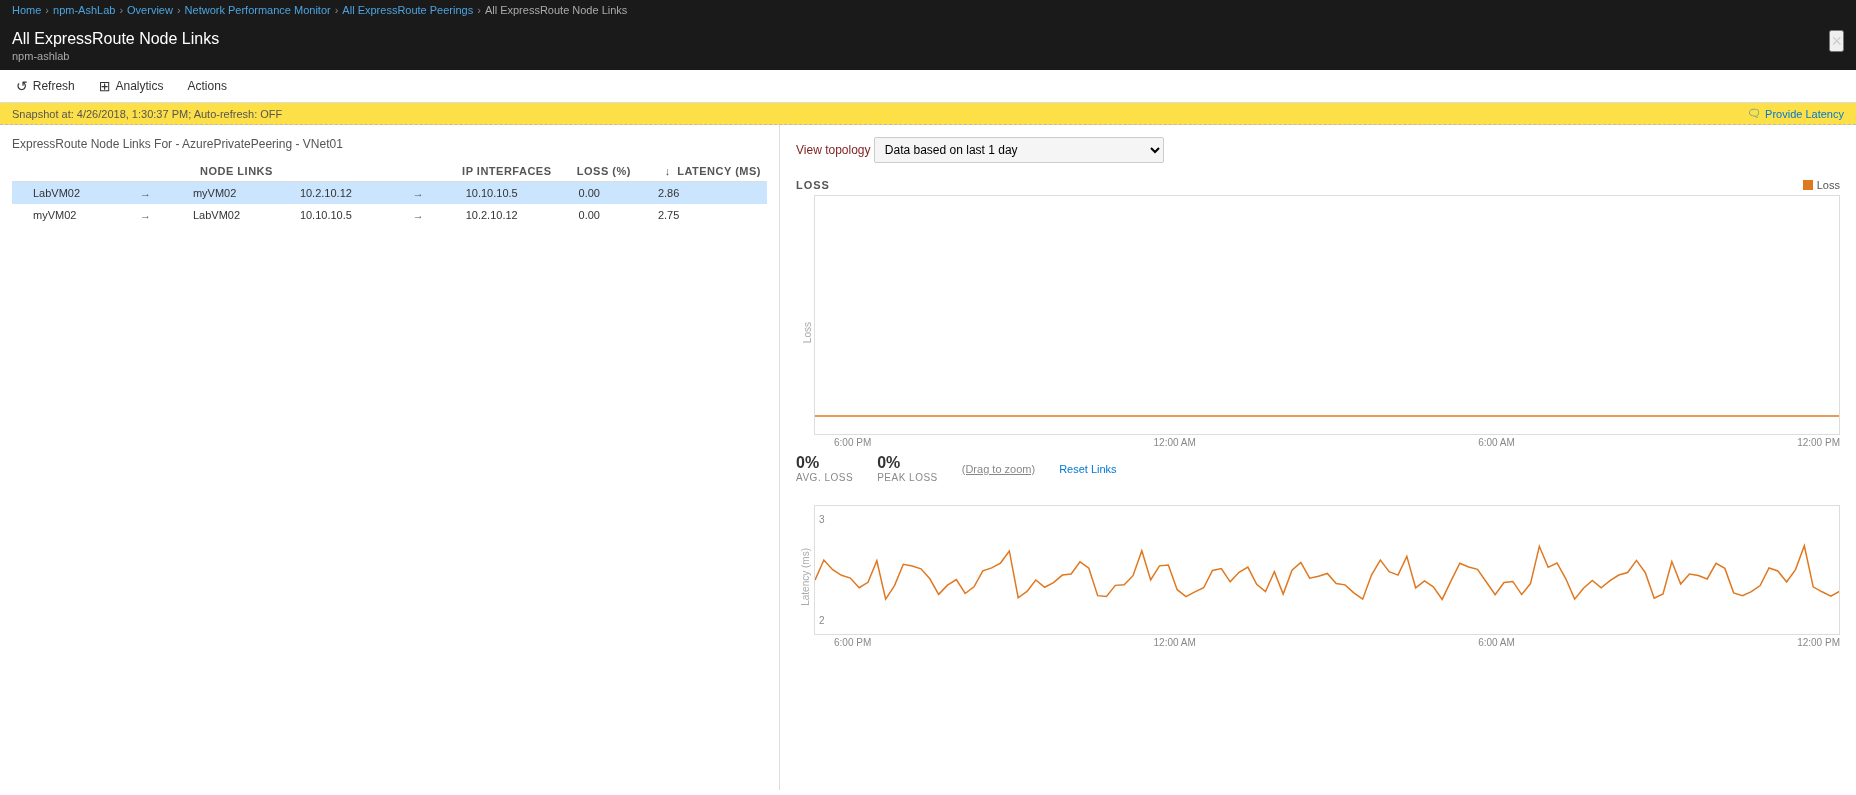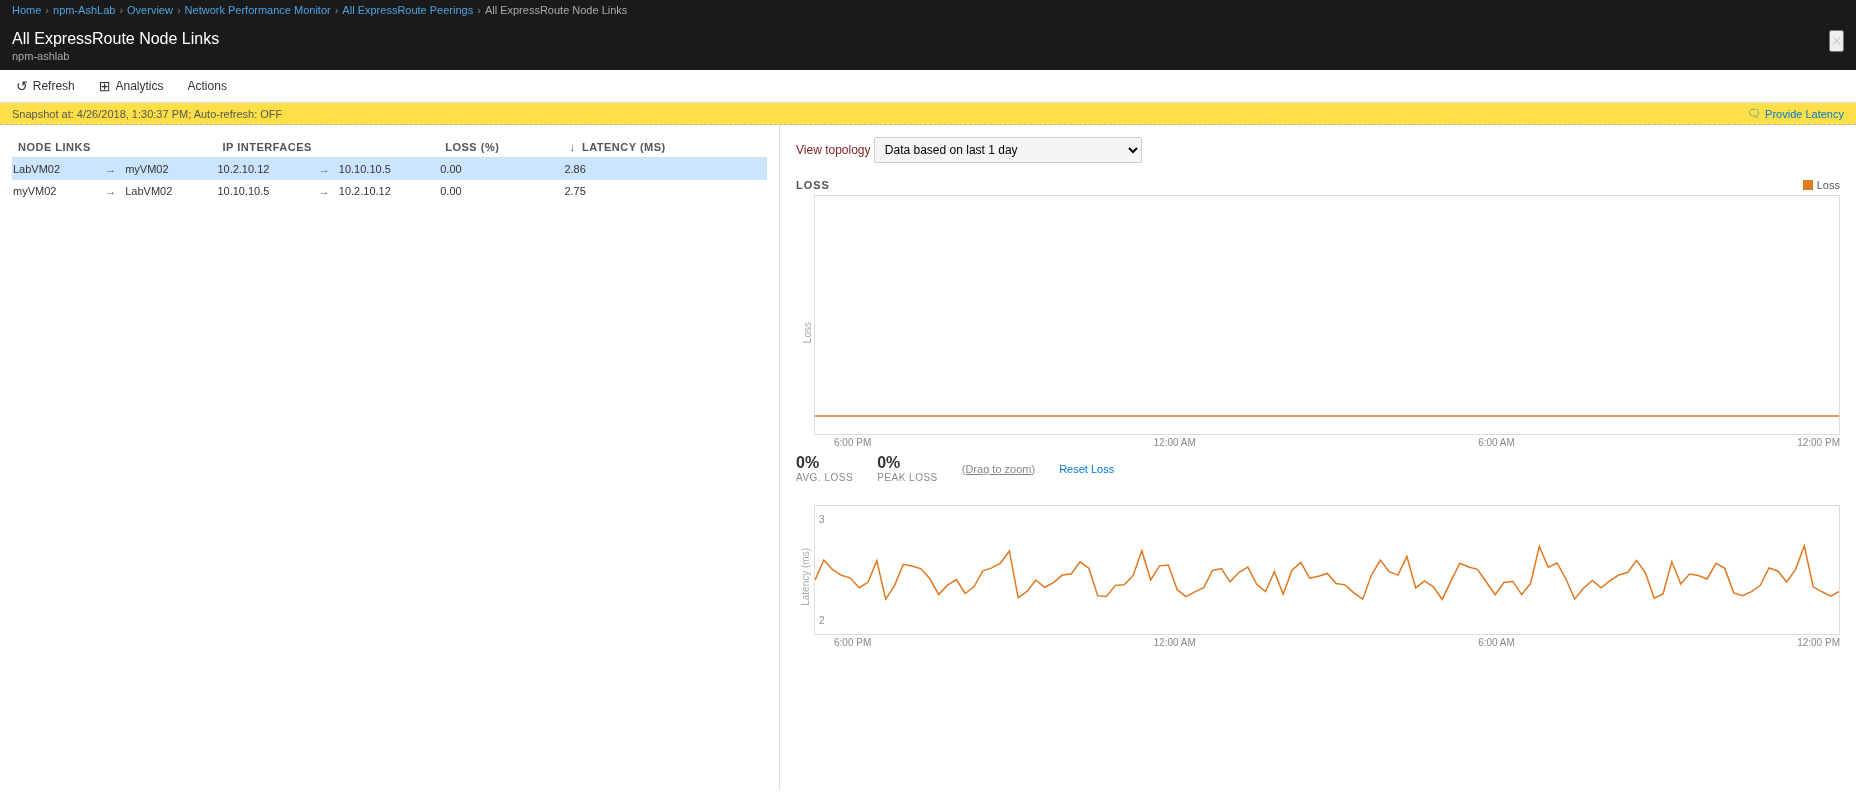--- a/index.html
+++ b/index.html
@@ -82,29 +82,29 @@
     }
     .section-title {
       font-size: 12px;
       color: #555;
       margin-bottom: 10px;
     }
     .table-container { width: 100%; }
     table { width: 100%; border-collapse: collapse; font-size: 11px; }
     thead tr { border-bottom: 1px solid #ddd; }
     th {
-      text-align: left;
+      text-align: right;
       padding: 4px 6px;
       font-size: 11px;
       font-weight: 600;
       color: #555;
       letter-spacing: 0.5px;
       white-space: nowrap;
     }
-    td { padding: 5px 1px; vertical-align: middle; }
+    td { padding: 5px 21px; vertical-align: middle; }
     tr.selected { background: #cce5ff; }
 
     
     .right-panel {
       flex: 1;
       overflow-y: auto;
       padding: 12px 16px;
     }
     .detail-title {
       font-size: 15px;
@@ -113,21 +113,21 @@
       margin-bottom: 6px;
     }
     .view-topology-link {
       color: #7f1d1d;
       font-size: 12px;
       text-decoration: none;
       display: inline-block;
       margin-bottom: 22px;
     }
     .time-range-select {
-      width: 268px;
+      width: 290px;
       padding: 4px 6px;
       font-size: 12px;
       border: 1px solid #ccc;
       border-radius: 2px;
       background: #f5f5f5;
       margin-bottom: 12px;
       cursor: pointer;
     }
 
     
@@ -244,20 +244,21 @@
   <span>Snapshot at: 4/26/2018, 1:30:37 PM; Auto-refresh: OFF</span>
   <a href="#" class="feedback-link">
     <span>🗨</span>
     <span>Provide Latency</span>
   </a>
 </div>
 
 <div class="main-layout">
 
   <div class="left-panel">
+    <div class="section-title">ExpressRoute Node Links For - AzurePrivatePeering - VNet01</div>
     <div class="table-container">
       <table>
         <thead>
           <tr>
             <th colspan="3">NODE LINKS</th>
             <th colspan="3">IP INTERFACES</th>
             <th>
               <span>LOSS (%)</span>
             </th>
             <th>
@@ -329,21 +330,21 @@
       <div class="chart-stats">
         <div>
           <div class="stat-value">0%</div>
           <div class="stat-label">AVG. LOSS</div>
         </div>
         <div>
           <div class="stat-value">0%</div>
           <div class="stat-label">PEAK LOSS</div>
         </div>
         <span class="drag-zoom">(Drag to zoom)</span>
-        <a href="#" class="reset-zoom">Reset Loss</a>
+        <a href="#" class="reset-zoom">Reset Links</a>
       </div>
     </div>
 
     
     <div class="chart-section">
       <div class="chart-wrapper" style="display:flex; align-items:stretch;">
         <div style="width:18px; display:flex; align-items:center; justify-content:center;">
           <span style="font-size:10px; color:#aaa; writing-mode:vertical-rl; transform:rotate(180deg); white-space:nowrap;">Latency (ms)</span>
         </div>
         <div style="flex:1;">

